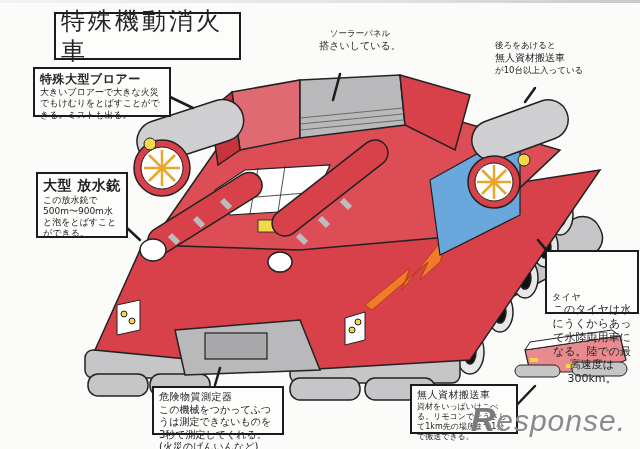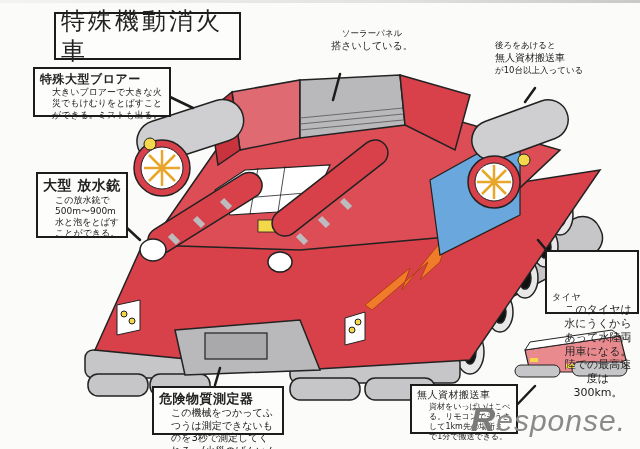--- a/index.html
+++ b/index.html
@@ -3,21 +3,21 @@
 <meta charset="utf-8">
 <style>
   html,body{margin:0;padding:0;}
   body{width:640px;height:449px;overflow:hidden;background:#fbfbf9;position:relative;
        font-family:"DejaVu Sans",sans-serif;color:#222;}
   .topshade{position:absolute;left:0;top:0;width:640px;height:3px;
        background:linear-gradient(90deg,#f3f3f3,#e2e2e2 60%,#c9c9c9);}
   .box{position:absolute;border:2.5px solid #1c1c1c;background:#fdfdfb;box-sizing:border-box;
        padding:3px 5px;line-height:1.25;}
   .box .head{font-size:12px;font-weight:bold;letter-spacing:0.5px;}
-  .box .body{font-size:9px;margin-left:12px;}
+  .box .body{font-size:9px;}
   .title-box{left:38px;top:12px;width:187px;height:48px;display:flex;align-items:center;justify-content:center;margin-left:16px;}
   .title-box span{font-size:24px;letter-spacing:3px;font-family:"DejaVu Sans",sans-serif;}
   .free{position:absolute;font-size:8.5px;line-height:1.35;text-align:center;}
   .watermark{position:absolute;right:14px;bottom:10px;font-size:30px;letter-spacing:1px;
        color:#8a8a8a;font-family:"Liberation Sans",sans-serif;font-style:italic;}
   .watermark b{font-size:34px;font-weight:bold;color:#7a7a7a;}
   svg{position:absolute;left:0;top:0;}
 </style>
 </head>
 <body>
@@ -148,21 +148,21 @@
 
 <div class="box title-box">
   <span>特殊機動消火車</span>
 </div>
 
 <div class="box" style="left:33px;top:67px;width:138px;height:50px;">
   <div class="head">特殊大型ブロアー</div>
   <div class="body">大きいブロアーで大きな火災でもけむりをとばすことができる。ミストも出る。</div>
 </div>
 
-<div class="free" style="left:312px;top:28px;width:120px;">
+<div class="free" style="left:300px;top:28px;width:120px;">
   <div>ソーラーパネル</div>
   <div style="font-size:10px;">搭さいしている。</div>
 </div>
 
 <div class="free" style="left:495px;top:40px;width:130px;text-align:left;">
   <div>後ろをあけると</div>
   <div style="font-size:10px;">無人資材搬送車</div>
   <div>が10台以上入っている</div>
 </div>
 
@@ -170,21 +170,21 @@
   <div class="head" style="font-size:14px;">大型 放水銃</div>
   <div class="body">この放水銃で500m〜900m水と泡をとばすことができる。</div>
 </div>
 
 <div class="box" style="left:545px;top:250px;width:94px;height:64px;">
   <div class="head" style="font-size:9px;font-weight:normal;margin-top:37px;">タイヤ</div>
   <div class="body" style="font-size:11px;text-align:center;">このタイヤは水にうくからあって水陸両用車になる。陸での最高速度は300km。</div>
 </div>
 
 <div class="box" style="left:152px;top:386px;width:132px;height:49px;">
-  <div class="head" style="font-size:13px;font-weight:bold;">危険物質測定器</div>
+  <div class="head" style="font-size:10px;font-weight:normal;">危険物質測定器</div>
   <div class="body" style="font-size:10px;">この機械をつかってふつうは測定できないものを3秒で測定してくれる。(火災のげんいんなど)</div>
 </div>
 
 <div class="box" style="left:410px;top:384px;width:108px;height:50px;">
   <div class="head" style="font-size:10px;font-weight:normal;">無人資材搬送車</div>
   <div class="body" style="font-size:8px;">資材をいっぱいはこべる。リモコンでそうさして1km先の場所まで1分で搬送できる。</div>
 </div>
 
 <div class="watermark">
   <b>R</b><span>esponse.</span>

